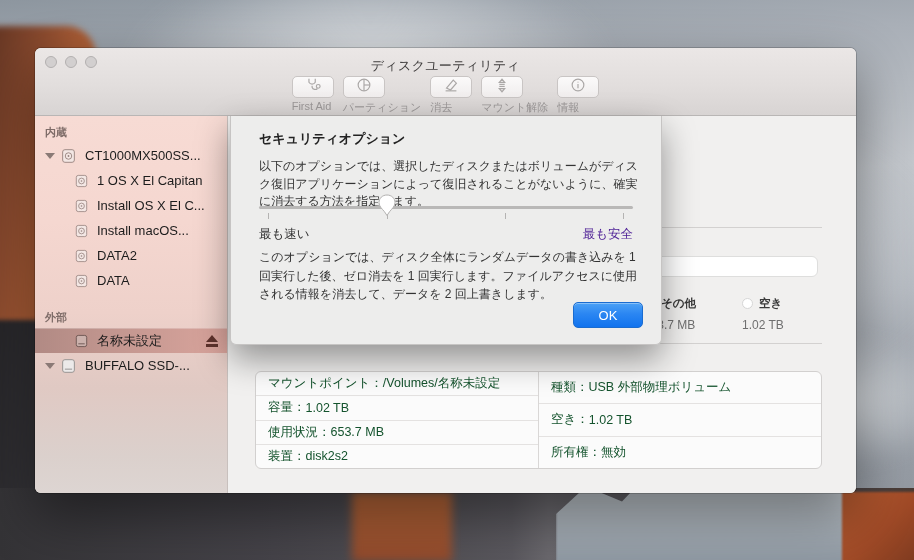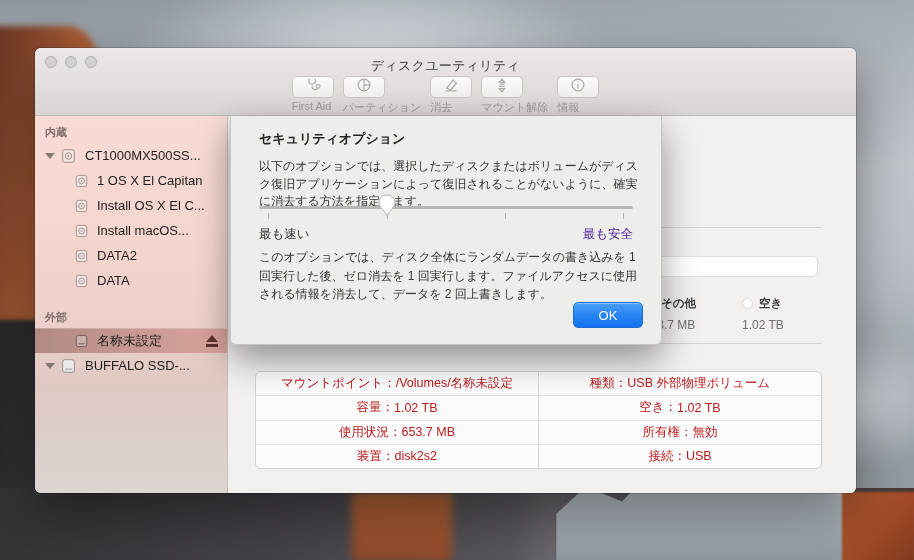--- a/index.html
+++ b/index.html
@@ -53,21 +53,21 @@
   .divider { position:absolute; left:28px; width:566px; height:1px; background:#d3d1d0; }
   .usage-bar { position:absolute; left:28px; top:140px; width:562px; height:21px; background:#ffffff; border:1px solid #dededd; border-radius:6px; }
   .legend-item { position:absolute; top:180px; }
   .legend-head { display:flex; align-items:center; gap:6px; }
   .legend-dot { width:11px; height:11px; border-radius:50%; border:1px solid #d6d6d6; }
   .legend-label { font-size:11.5px; font-weight:bold; color:#3a3a3a; }
   .legend-value { font-size:12px; color:#6f6f6f; margin-top:7px; }
   .info-table { position:absolute; left:27px; top:255px; width:567px; height:98px; background:#fbfbfb; border:1px solid #d2d0cf; border-radius:6px; display:flex; }
   .info-col { flex:1; display:flex; flex-direction:column; }
   .info-col + .info-col { border-left:1px solid #d9d7d6; }
-  .info-row { flex:1; display:flex; align-items:center; justify-content:center; padding:1px 12px; font-size:12.5px; color:#b91c1c; }
+  .info-row { flex:1; display:flex; align-items:center; justify-content:flex-start; padding:1px 12px; font-size:12.5px; color:#14532d; }
   .info-row + .info-row { border-top:1px solid #e4e2e1; }
   .info-label { white-space:nowrap; }
   .info-value { white-space:nowrap; }
 
   
   .sheet { position:absolute; left:230px; top:116px; width:432px; height:229px; background:#ededec; border:1px solid #c6c4c3; border-top:none; border-radius:0 0 6px 6px; box-shadow:0 14px 34px rgba(0,0,0,.4); z-index:5; }
   .sheet-title { position:absolute; left:28px; top:14px; font-size:13px; font-weight:bold; color:#222;font-family:Liberation Serif, serif; }
   .sheet-desc { position:absolute; left:28px; top:42px; width:380px; font-size:12px; line-height:17.5px; color:#333; }
   .slider-track { position:absolute; left:28px; top:90px; width:374px; height:3px; background:#b9b8b7; border-radius:2px; }
   .slider-tick { position:absolute; top:97px; width:1px; height:6px; background:#b4b3b2; }
@@ -294,24 +294,20 @@
               <span class="info-value">USB 外部物理ボリューム</span>
             </div>
             <div class="info-row">
               <span class="info-label">空き：</span>
               <span class="info-value">1.02 TB</span>
             </div>
             <div class="info-row">
               <span class="info-label">所有権：</span>
               <span class="info-value">無効</span>
             </div>
-            <div class="info-row">
-              <span class="info-label">接続：</span>
-              <span class="info-value">USB</span>
-            </div>
           </div>
         </div>
       </div>
     </div>
   </div>
 
   <div class="sheet">
     <div class="sheet-title">セキュリティオプション</div>
     <div class="sheet-desc">以下のオプションでは、選択したディスクまたはボリュームがディスク復旧アプリケーションによって復旧されることがないように、確実に消去する方法を指定します。</div>
 

